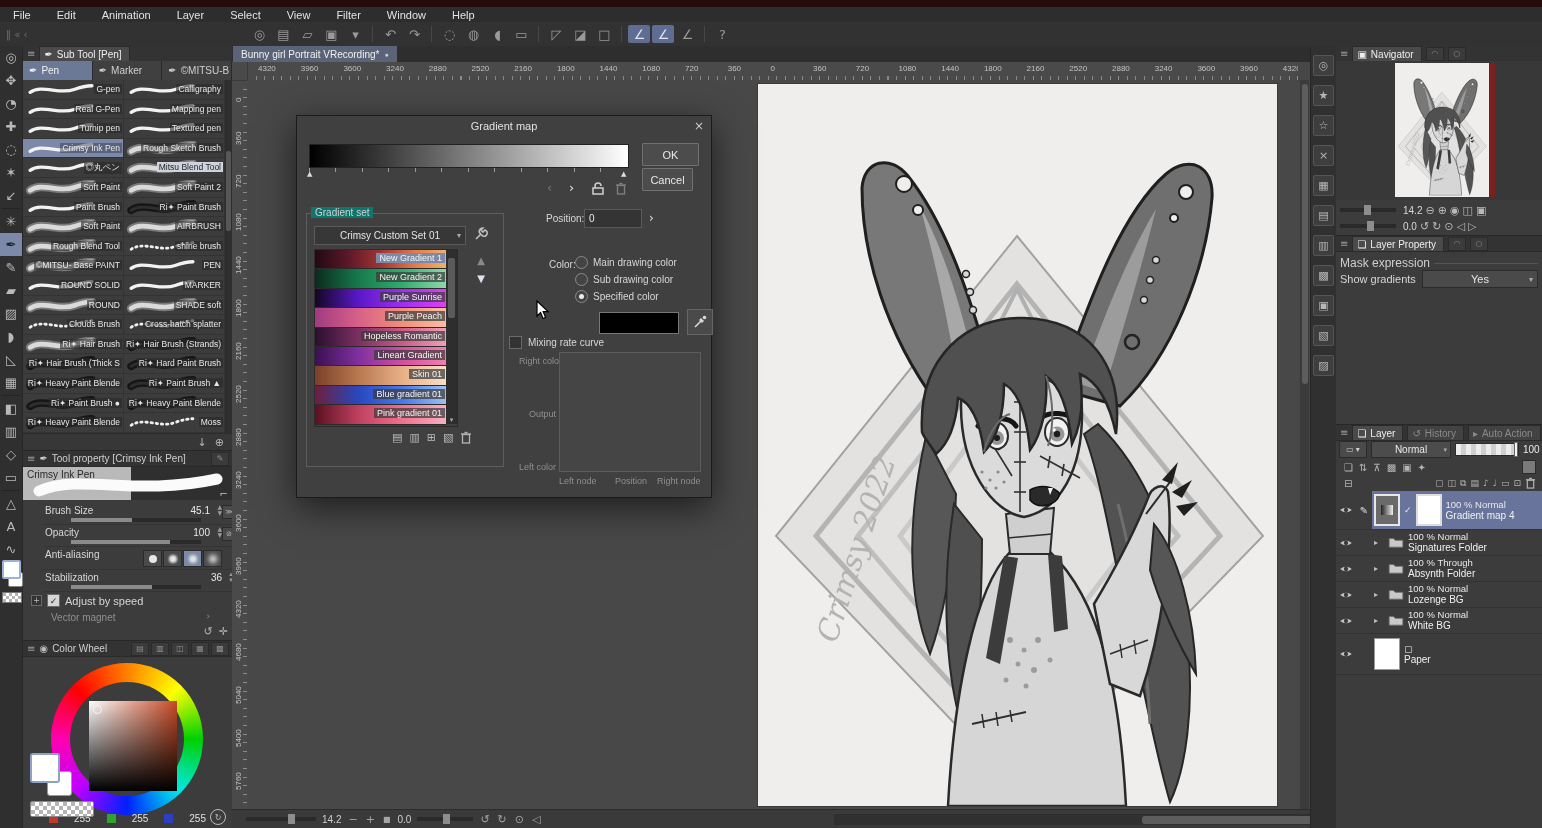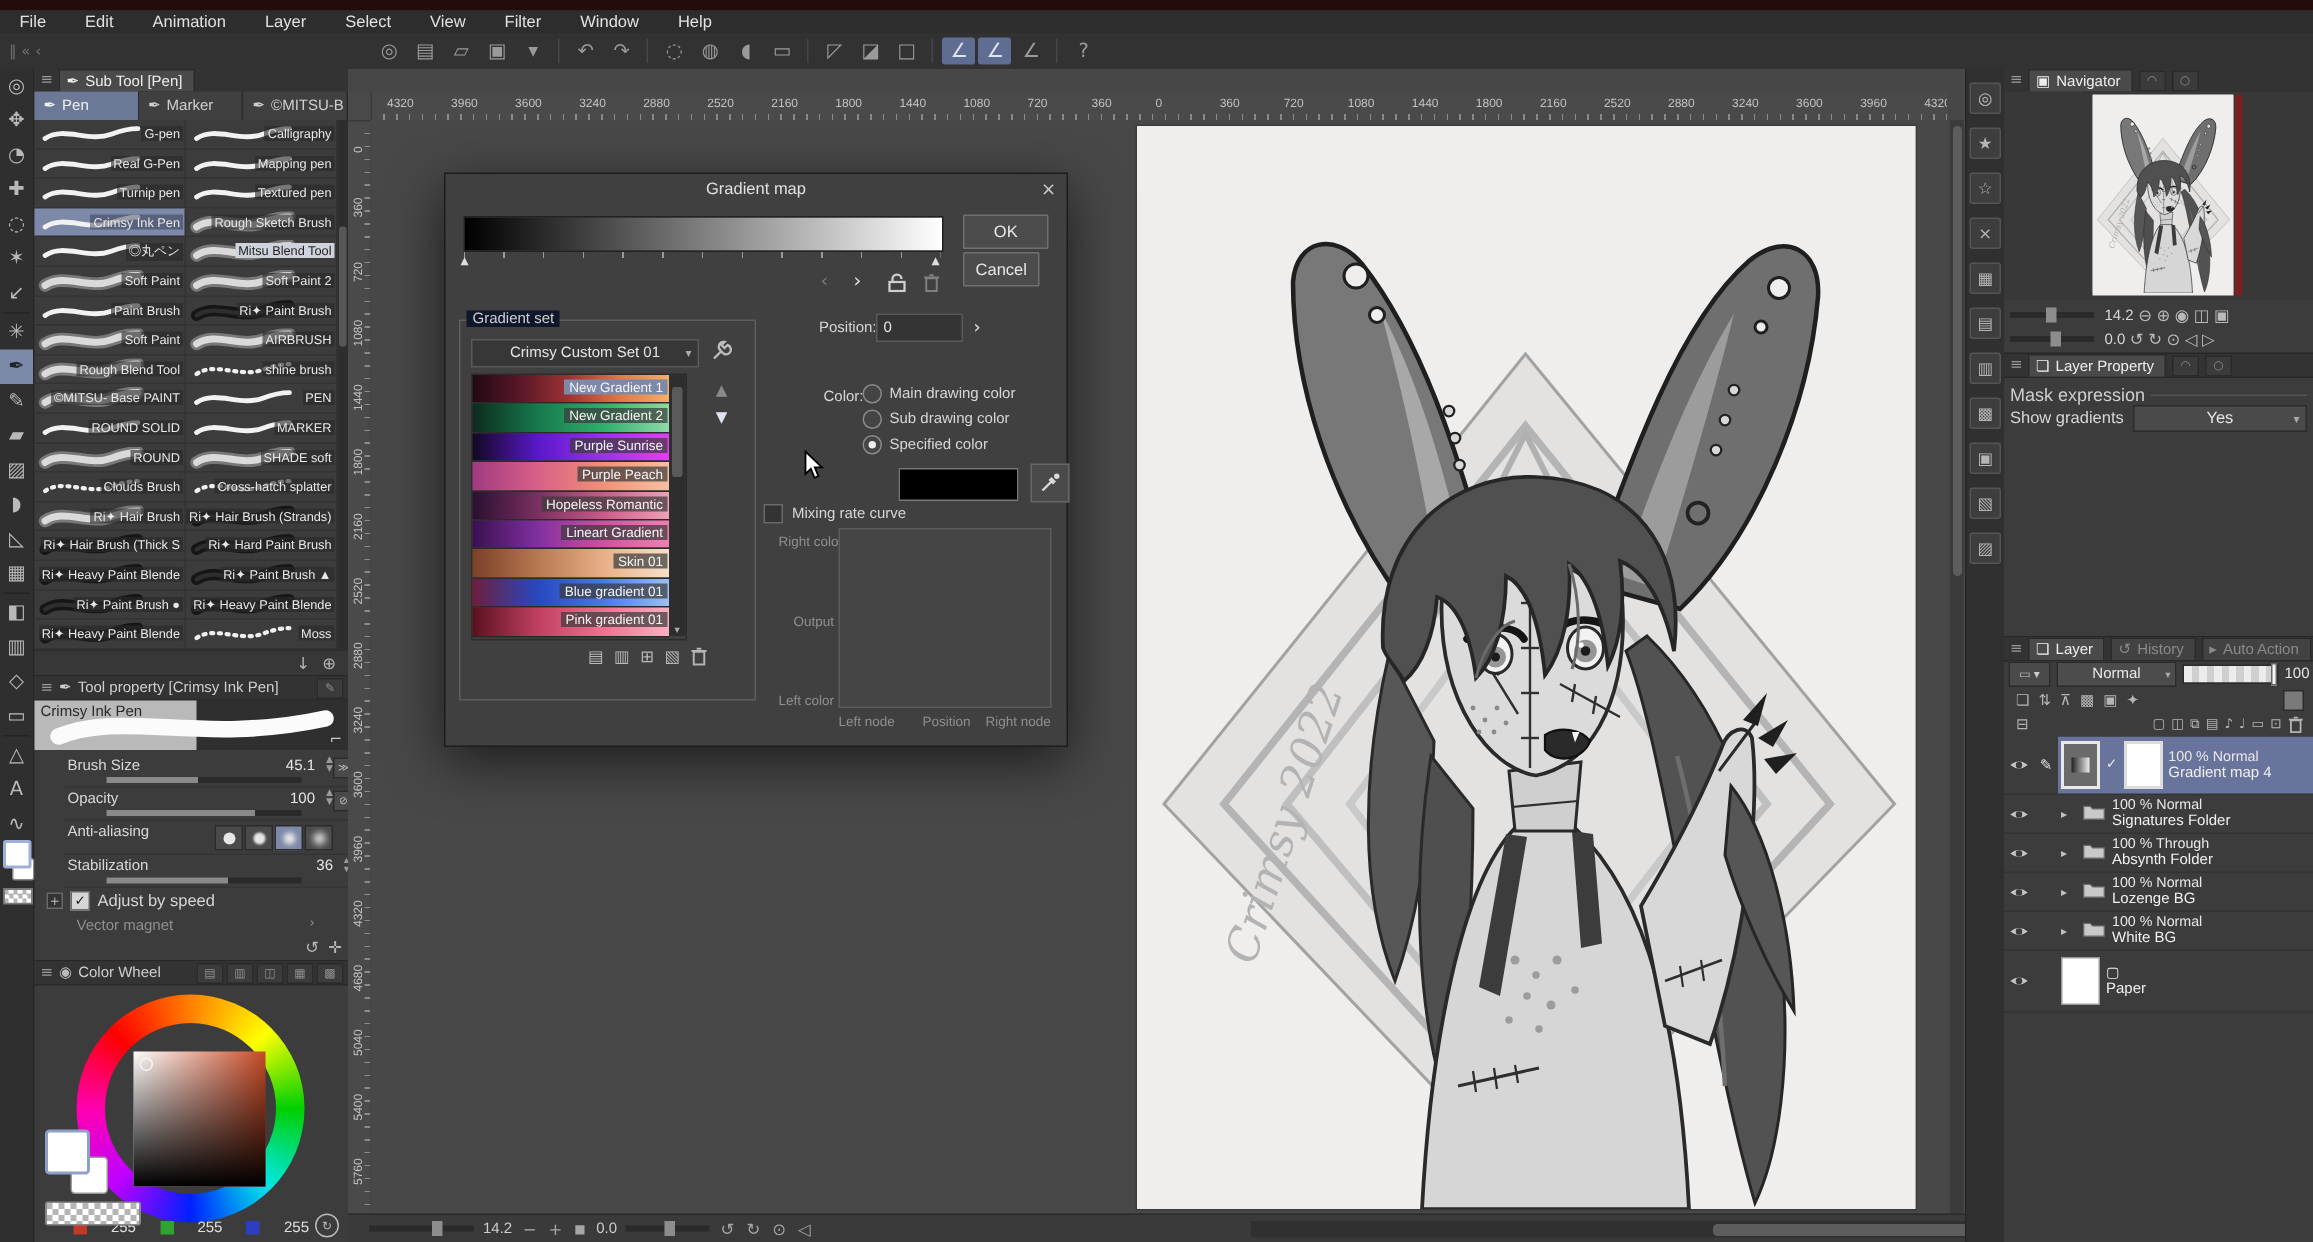--- a/index.html
+++ b/index.html
@@ -155,21 +155,21 @@
   
   #gdialog{position:absolute;left:296px;top:115px;width:414px;height:381px;background:#404040;border:1px solid #1c1c1c;box-shadow:0 10px 34px rgba(0,0,0,.6);z-index:10;}
   #gd-title{position:absolute;left:0;top:0;width:100%;height:20px;text-align:center;font-size:11px;color:#e0e0e0;line-height:20px;}
   #gd-close{position:absolute;right:7px;top:3px;color:#c9c9c9;font-size:12px;}
   #gd-bar{position:absolute;left:12px;top:28px;width:318px;height:22px;background:linear-gradient(90deg,#000,#fff);border:1px solid #222;}
   #gd-barticks{position:absolute;left:12px;top:52px;width:318px;height:4px;background:repeating-linear-gradient(to right,#9a9a9a 0 1px,transparent 1px 26.5px);}
   .gd-marker{position:absolute;top:54px;font-size:7px;color:#ddd;}
   .gd-btn{position:absolute;background:#4c4c4c;border:1px solid #707070;color:#e8e8e8;font-size:11px;display:flex;align-items:center;justify-content:center;border-radius:1px;}
   .gd-navico{position:absolute;top:64px;font-size:13px;color:#e0e0e0;}
   #gd-groupbox{position:absolute;left:9px;top:97px;width:196px;height:252px;border:1px solid #5e5e5e;}
-  #gd-grouplabel{position:absolute;left:14px;top:91px;background:#0f172a;padding:0 4px;font-size:10px;color:#cfcfcf;}
+  #gd-grouplabel{position:absolute;left:14px;top:91px;background:#0f766e;padding:0 4px;font-size:10px;color:#cfcfcf;}
   #gd-set{position:absolute;left:17px;top:110px;width:150px;height:17px;background:#373737;border:1px solid #5a5a5a;display:flex;align-items:center;justify-content:center;position:absolute;font-size:10px;color:#e4e4e4;}
   #gd-set .car{position:absolute;right:4px;font-size:8px;color:#aaa;}
   #gradlist{position:absolute;left:17px;top:133px;width:142px;height:176px;border:1px solid #2c2c2c;}
   .grow{position:relative;width:131px;height:19.4px;border-bottom:1px solid #2b2b2b;box-sizing:border-box;}
   .grow .gl{position:absolute;right:1px;top:3px;font-size:9px;color:#f4f4f4;background:rgba(58,58,58,.72);padding:0 3px;white-space:nowrap;}
   .grow.gsel .gl{background:#7c89a8;}
   #gradscroll{position:absolute;right:0;top:0;width:11px;height:174px;background:#2e2e2e;display:flex;flex-direction:column;align-items:center;}
   #gradscroll .thumbv{width:7px;height:60px;background:#5a5a5a;margin-top:8px;border-radius:2px;}
   #gradscroll .dn{margin-top:auto;color:#aaa;font-size:7px;}
   .updn{position:absolute;left:177px;width:14px;height:14px;display:flex;align-items:center;justify-content:center;font-size:10px;}
@@ -755,20 +755,26 @@
         <span>255</span>
         <span class="chip" style="background: rgb(47, 162, 47);"></span>
         <span>255</span>
         <span class="chip" style="background: rgb(45, 63, 192);"></span>
         <span>255</span>
       </div>
     <div id="cw-cycle" class="glyph">↻</div>
   </div>
 
   <div id="canvasregion">
+    <div id="tabstrip">
+      <div id="doctab">
+        <span>Bunny girl Portrait VRecording*</span>
+        <span style="color:#c8cdd8;font-size:7px;">●</span>
+      </div>
+    </div>
     <div id="hruler">
         <div class="ticks"></div>
         <span class="hr-num" style="left: 11px;">4320</span>
         <span class="hr-num" style="left: 53.7px;">3960</span>
         <span class="hr-num" style="left: 96.4px;">3600</span>
         <span class="hr-num" style="left: 139.1px;">3240</span>
         <span class="hr-num" style="left: 181.8px;">2880</span>
         <span class="hr-num" style="left: 224.5px;">2520</span>
         <span class="hr-num" style="left: 267.2px;">2160</span>
         <span class="hr-num" style="left: 309.9px;">1800</span>

